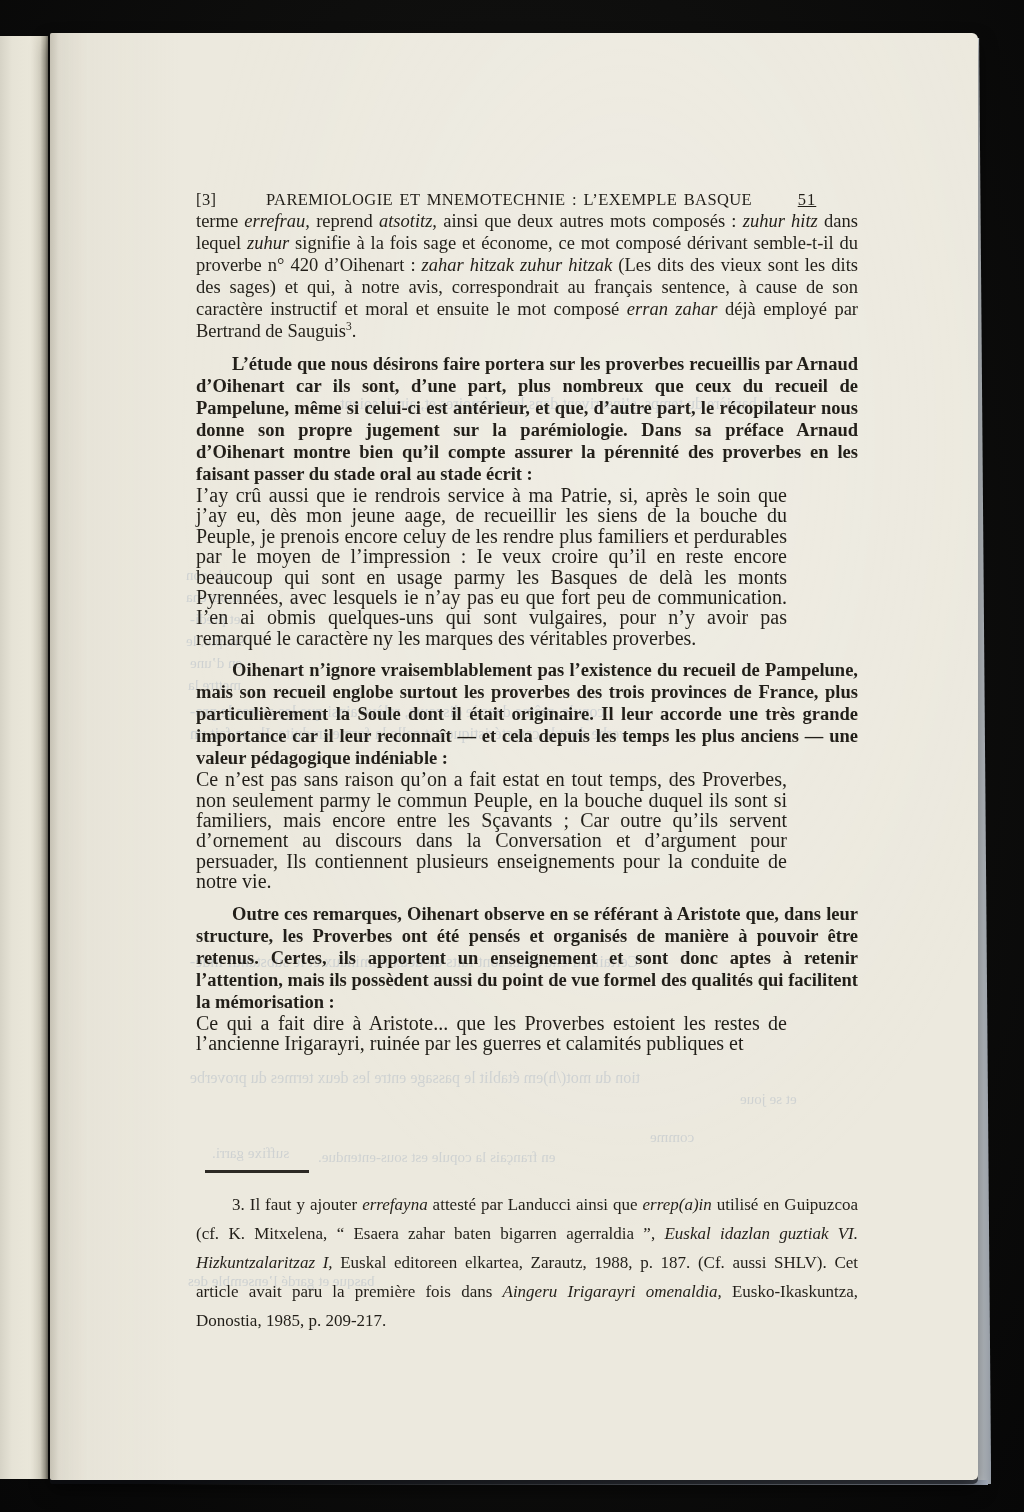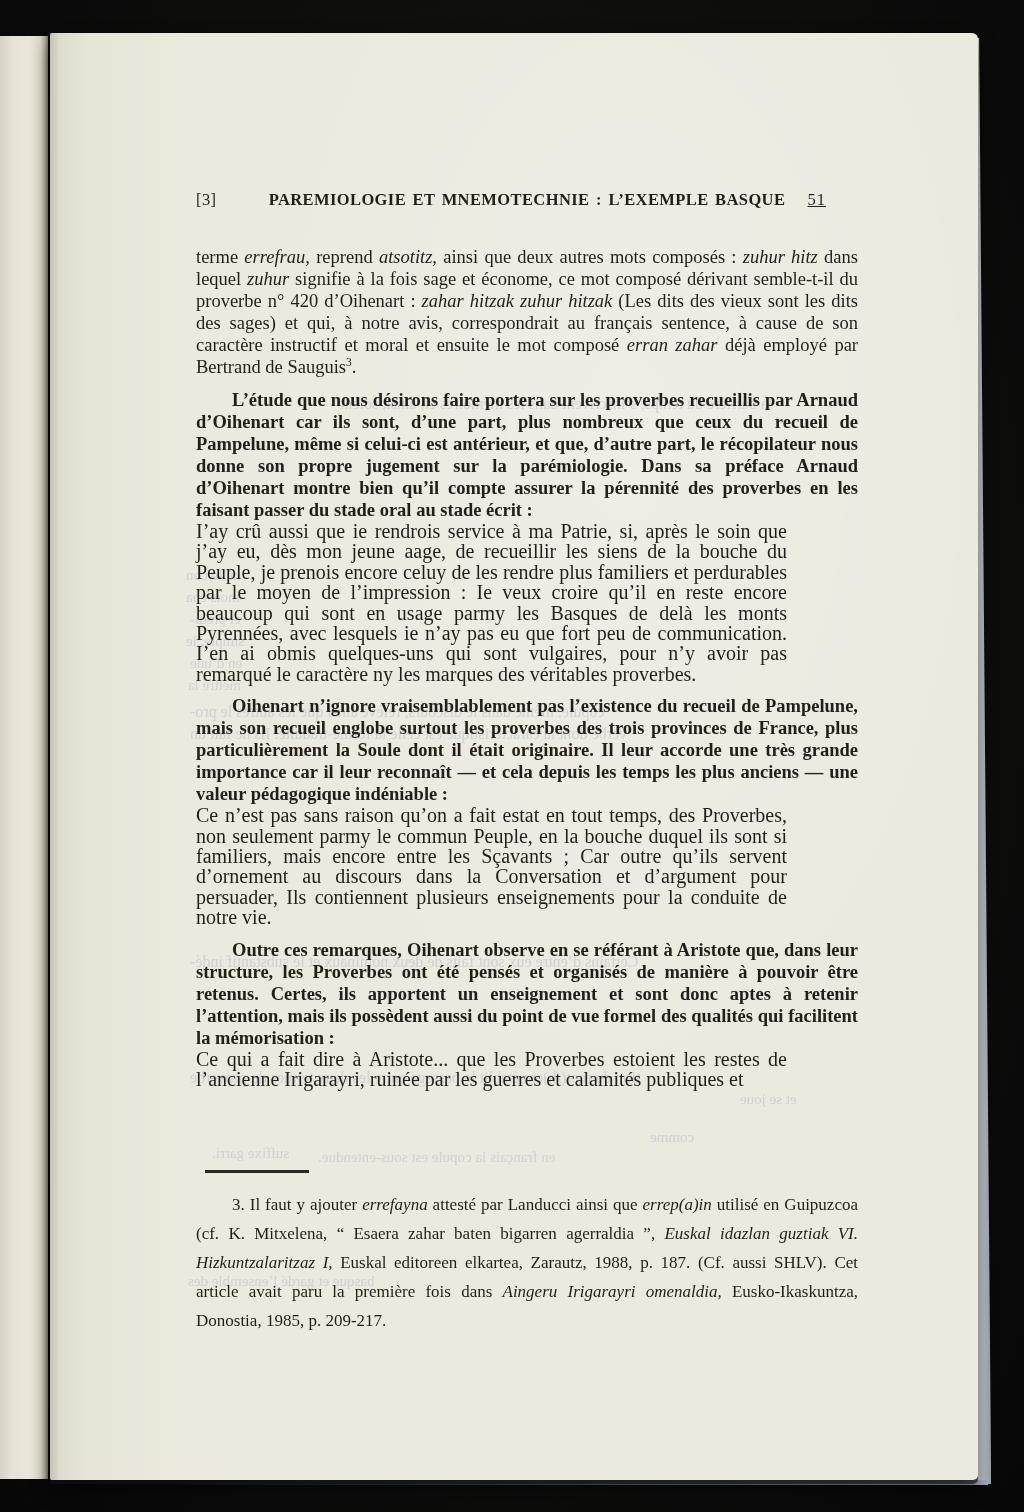--- a/index.html
+++ b/index.html
@@ -34,23 +34,23 @@
     background:linear-gradient(90deg,rgba(110,102,84,0.30) 0px,rgba(150,143,124,0.16) 9px,rgba(190,184,167,0.09) 38px,rgba(0,0,0,0) 130px),
                radial-gradient(ellipse at 62% 28%,rgba(255,255,255,0.20) 0%,rgba(255,255,255,0) 55%);
   }
   .content{
     position:absolute;left:146px;top:157px;width:662px;color:#221f19;
   }
   .running-header{
     display:grid;grid-template-columns:70px 1fr 70px;align-items:baseline;
     font-size:16.5px;letter-spacing:0.4px;word-spacing:2px;
   }
-  .rh-title{text-align:center;font-weight:bold;}
-  .rh-page{text-align:right;padding-right:32px;letter-spacing:1px;text-decoration:underline;}
-  .page-body{margin-top:36px;}
+  .rh-title{text-align:left;}
+  .rh-page{text-align:center;padding-right:32px;letter-spacing:1px;text-decoration:underline;}
+  .page-body{}
   .page-body p{margin:0;text-align:justify;}
   .para{font-size:18.5px;line-height:22px;}
   .para.indent{text-indent:36px;}
   .page-body p + .para{margin-top:11px;font-weight:bold;}
   .quote{
     font-size:20px;line-height:20.4px;margin:9px 0 9px 69px;width:591px;
   }
   sup{font-size:0.62em;line-height:0;vertical-align:super;}
   i{font-style:italic;}
   .footnote-area{position:absolute;left:0;top:980px;width:662px;}

